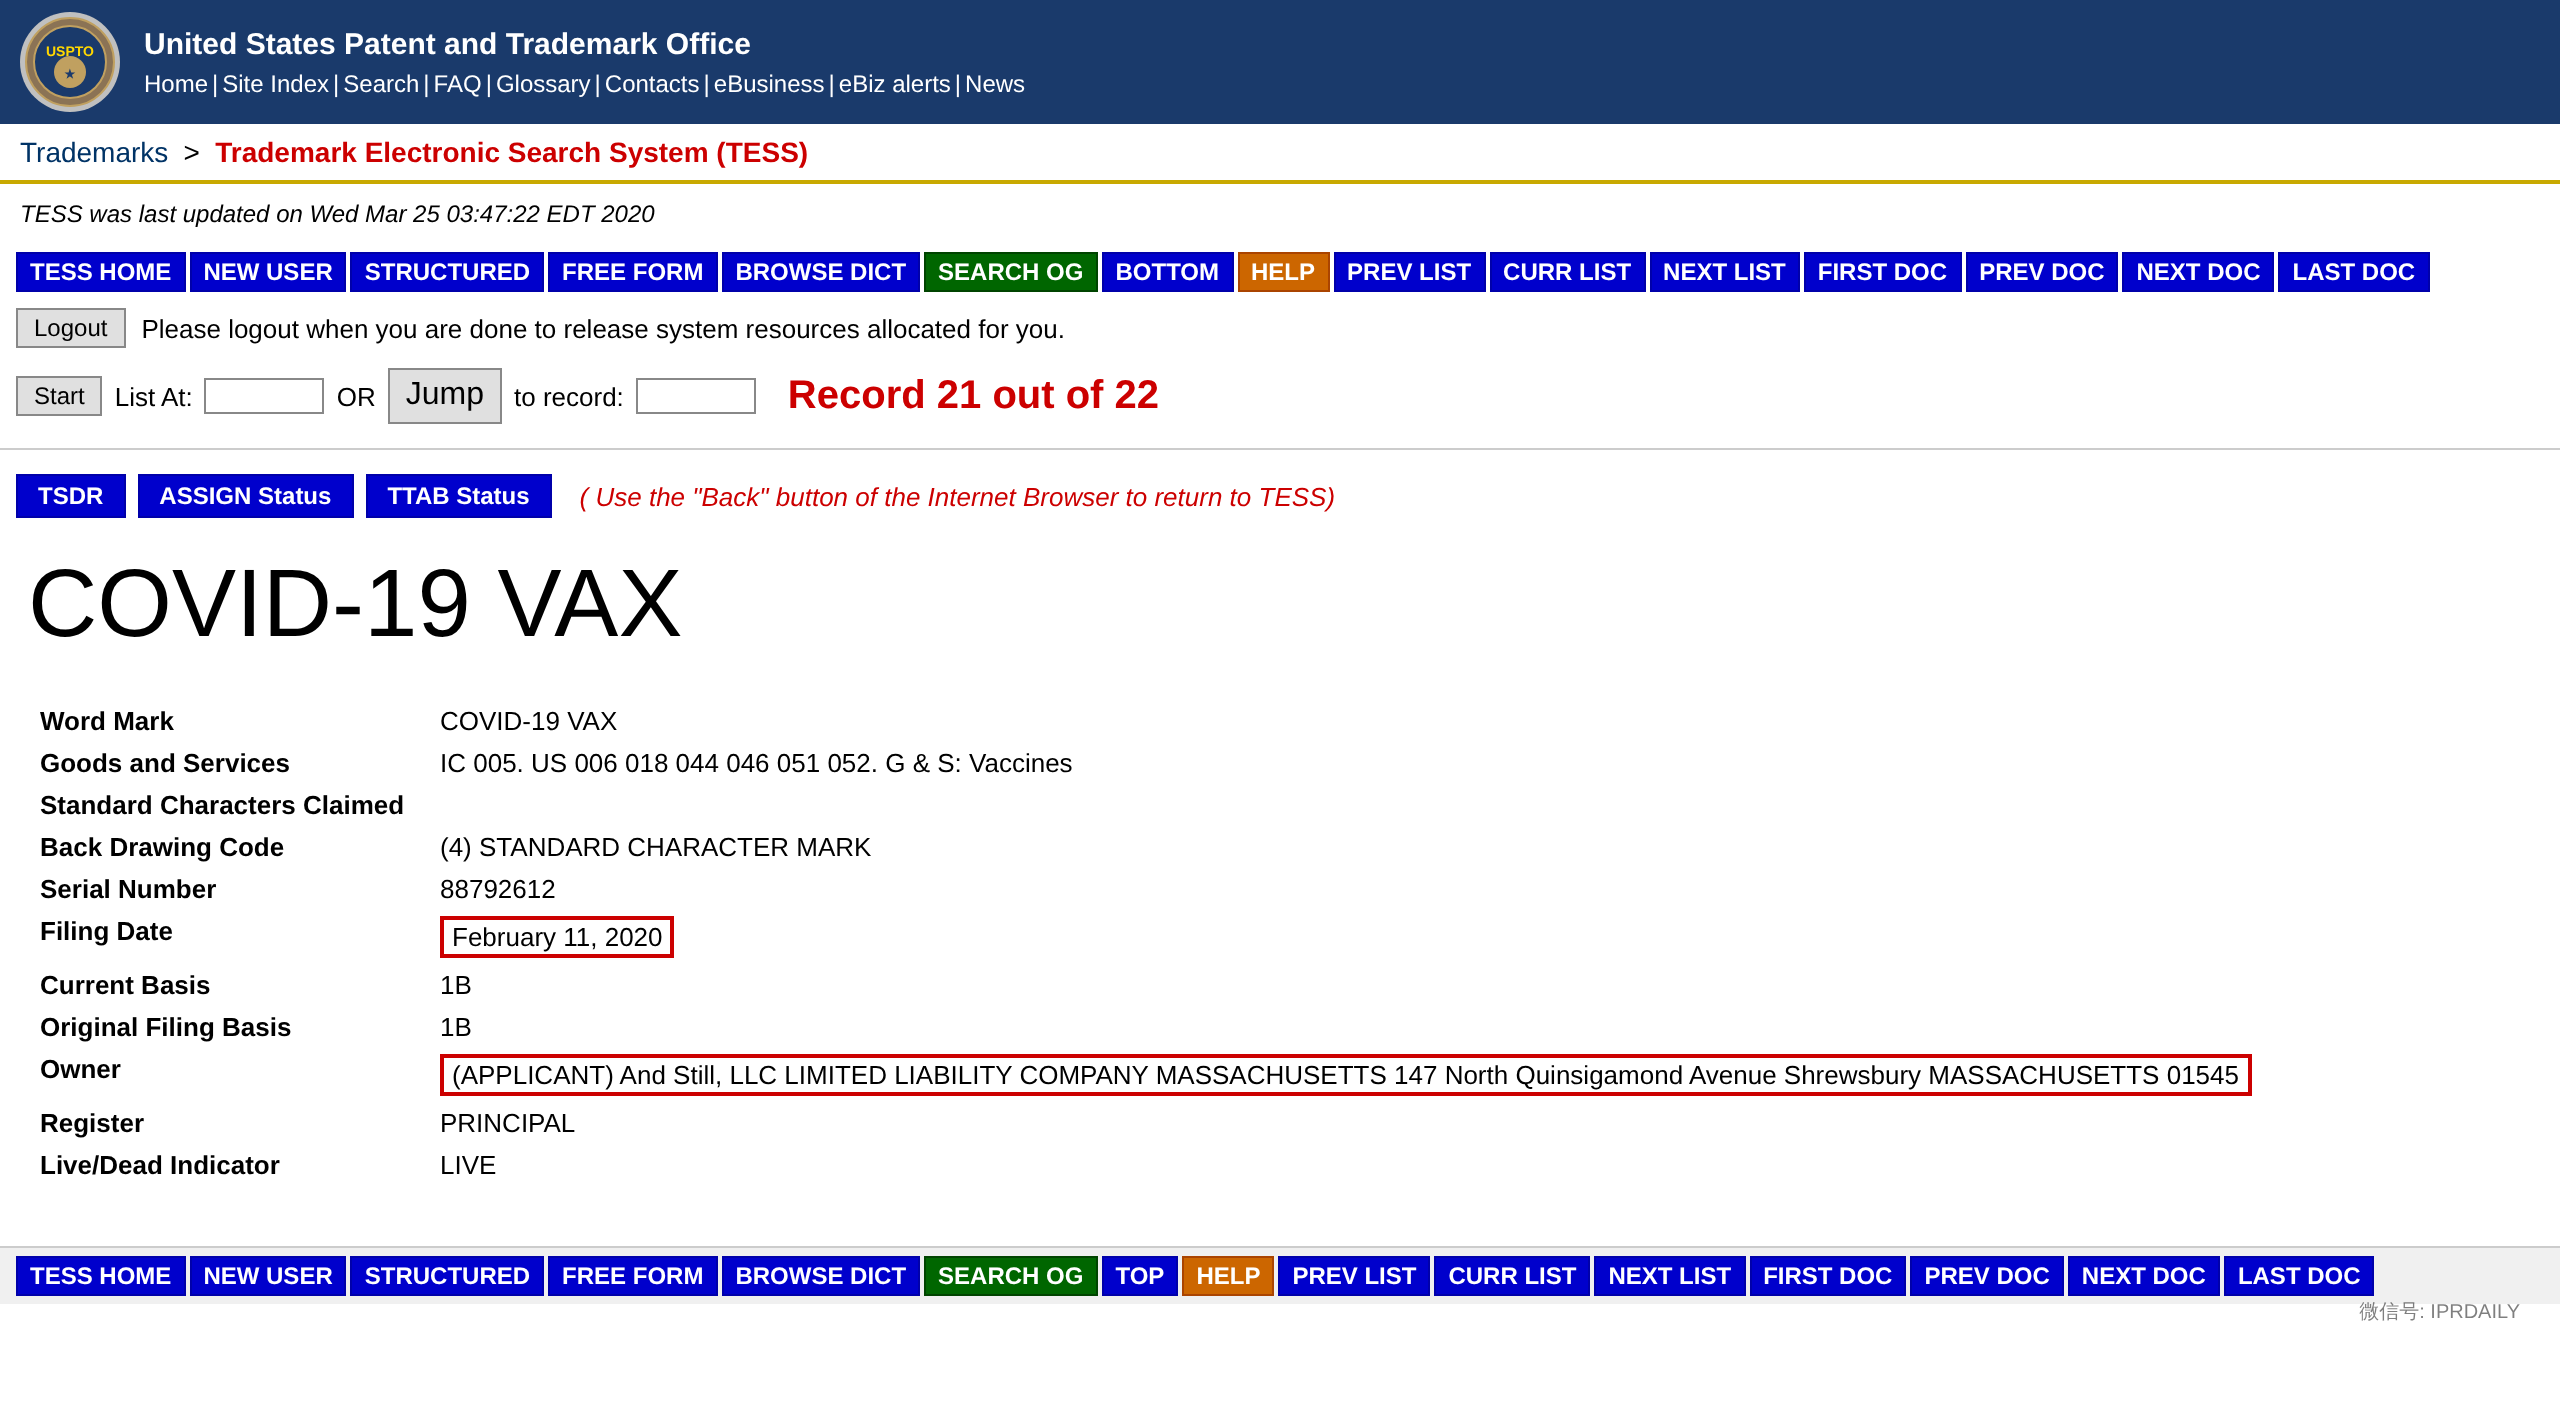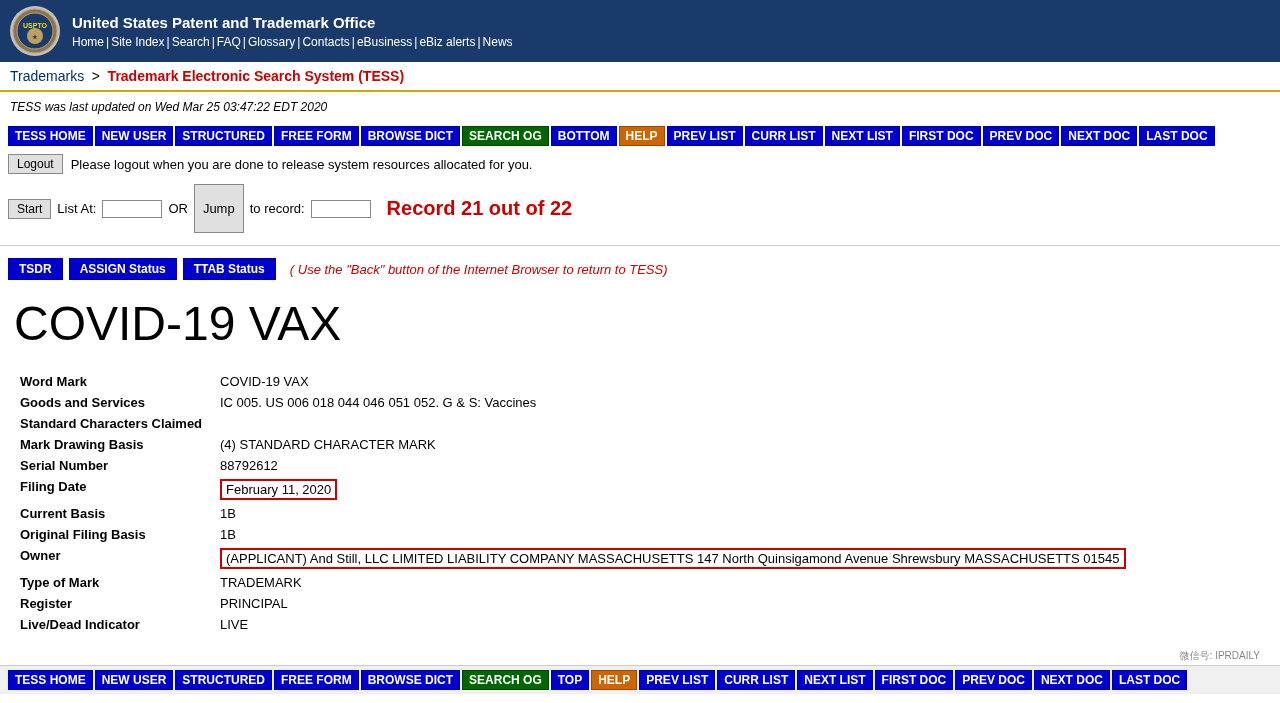--- a/index.html
+++ b/index.html
@@ -32,21 +32,21 @@
 
     
     .logout-row { display: flex; align-items: center; padding: 4px 8px; gap: 8px; }
     .btn-logout { display: inline-block; padding: 2px 8px; font-size: 12px; background: #e0e0e0; border: 1px solid #888; color: #000; cursor: pointer; }
 
     
     .nav-row { display: flex; align-items: center; padding: 6px 8px; gap: 6px; }
     .btn-start { display: inline-block; padding: 2px 8px; font-size: 12px; background: #e0e0e0; border: 1px solid #888; color: #000; cursor: pointer; }
     .nav-row label { font-size: 13px; }
     .nav-input { width: 60px; border: 1px solid #888; font-size: 12px; padding: 1px 3px; }
-    .btn-jump { display: inline-block; padding: 16px 8px; font-size: 13px; background: #e0e0e0; border: 1px solid #888; color: #000; cursor: pointer; }
+    .btn-jump { display: inline-block; padding: 4px 8px; font-size: 16px; background: #e0e0e0; border: 1px solid #888; color: #000; cursor: pointer; }
     .record-text { color: #cc0000; font-size: 20px; font-weight: bold; margin-left: 10px; }
 
     
     .divider { border: none; border-top: 1px solid #ccc; margin: 6px 0; }
 
     
     .status-row { display: flex; align-items: center; padding: 6px 8px; gap: 6px; }
     .btn-tsdr { background: #0000cc; color: #fff; border: 1px solid #0000aa; padding: 3px 10px; font-size: 12px; font-weight: bold; cursor: pointer; }
     .btn-assign { background: #0000cc; color: #fff; border: 1px solid #0000aa; padding: 3px 10px; font-size: 12px; font-weight: bold; cursor: pointer; }
     .btn-ttab { background: #0000cc; color: #fff; border: 1px solid #0000aa; padding: 3px 10px; font-size: 12px; font-weight: bold; cursor: pointer; }
@@ -172,21 +172,21 @@
       </tr>
       <tr>
         <td>Goods and Services</td>
         <td>IC 005. US 006 018 044 046 051 052. G &amp; S: Vaccines</td>
       </tr>
       <tr>
         <td>Standard Characters Claimed</td>
         <td></td>
       </tr>
       <tr>
-        <td>Mark Drawing Basis</td>
+        <td>Back Drawing Code</td>
         <td>(4) STANDARD CHARACTER MARK</td>
       </tr>
       <tr>
         <td>Serial Number</td>
         <td>88792612</td>
       </tr>
       <tr>
         <td>Filing Date</td>
         <td><span class="filing-date-box">February 11, 2020</span></td>
       </tr>
@@ -194,24 +194,20 @@
         <td>Current Basis</td>
         <td>1B</td>
       </tr>
       <tr>
         <td>Original Filing Basis</td>
         <td>1B</td>
       </tr>
       <tr>
         <td>Owner</td>
         <td><span class="owner-box">(APPLICANT) And Still, LLC LIMITED LIABILITY COMPANY MASSACHUSETTS 147 North Quinsigamond Avenue Shrewsbury MASSACHUSETTS 01545</span></td>
-      </tr>
-      <tr>
-        <td>Type of Mark</td>
-        <td>TRADEMARK</td>
       </tr>
       <tr>
         <td>Register</td>
         <td>PRINCIPAL</td>
       </tr>
       <tr>
         <td>Live/Dead Indicator</td>
         <td>LIVE</td>
       </tr>
     </tbody>

